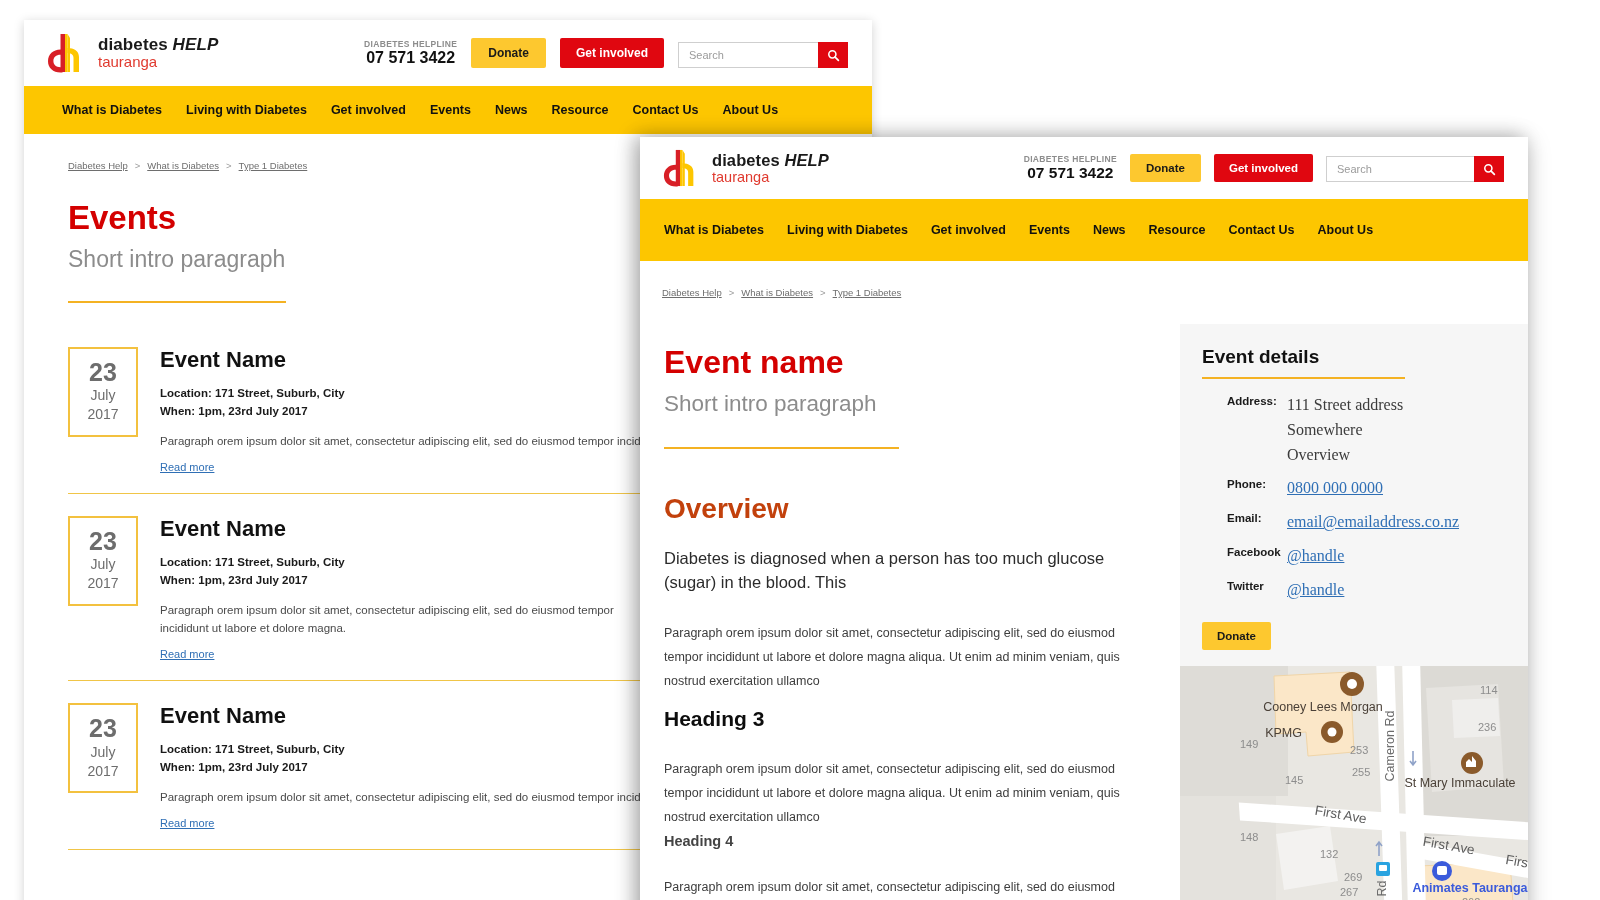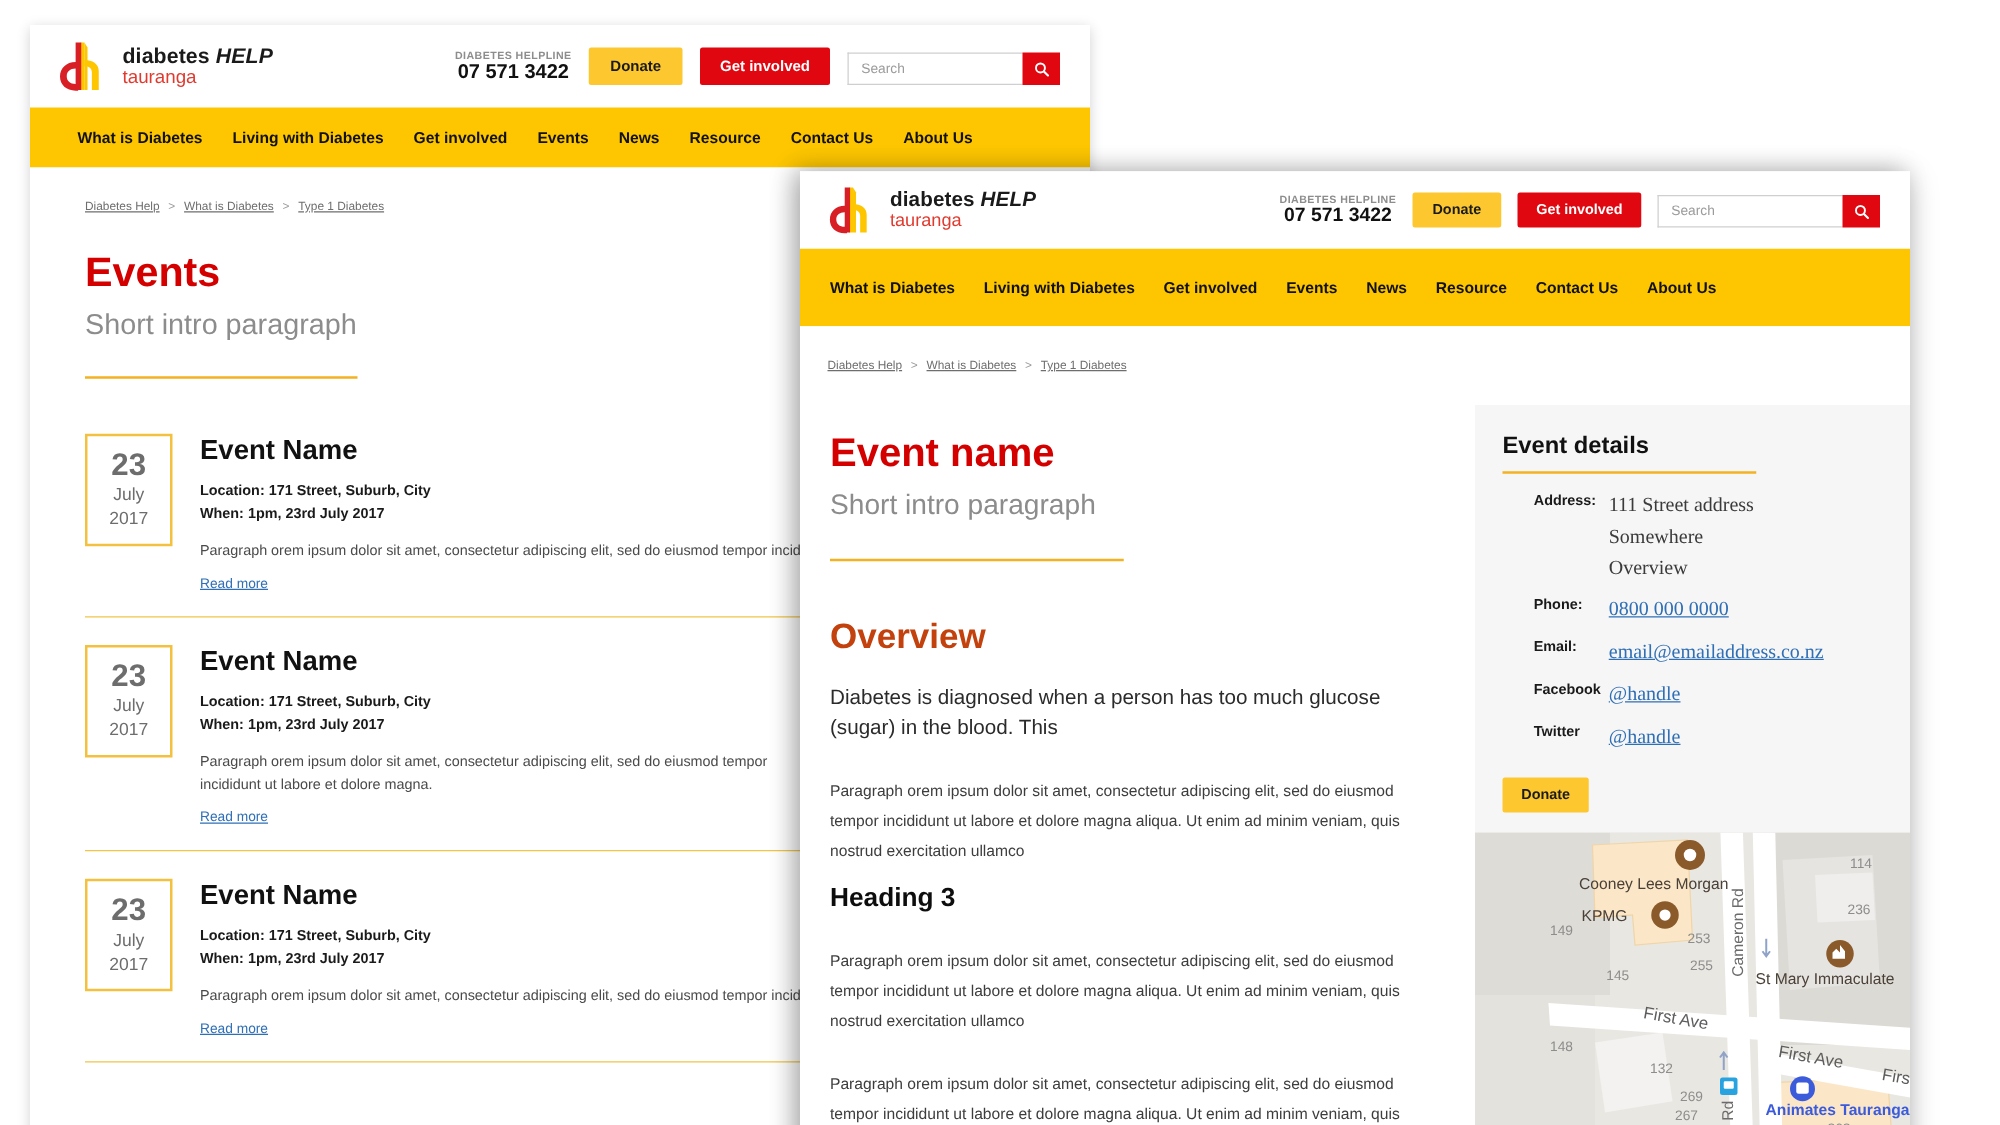--- a/index.html
+++ b/index.html
@@ -389,20 +389,21 @@
         <div class="col-main">
           <h1 class="page-title" style="margin-top:20px">Event name</h1>
           <p class="page-intro">Short intro paragraph</p>
           <hr class="rule-gold">
 
           <h2 class="h2-overview">Overview</h2>
           <p class="lead-para">Diabetes is diagnosed when a person has too much glucose (sugar) in the blood. This</p>
           <p class="body-para">Paragraph orem ipsum dolor sit amet, consectetur adipiscing elit, sed do eiusmod tempor incididunt ut labore et dolore magna aliqua. Ut enim ad minim veniam, quis nostrud exercitation ullamco</p>
           <h3 class="h3-head">Heading 3</h3>
           <p class="body-para">Paragraph orem ipsum dolor sit amet, consectetur adipiscing elit, sed do eiusmod tempor incididunt ut labore et dolore magna aliqua. Ut enim ad minim veniam, quis nostrud exercitation ullamco</p>
+          <h4 class="h4-head">Heading 4</h4>
           <p class="body-para">Paragraph orem ipsum dolor sit amet, consectetur adipiscing elit, sed do eiusmod tempor incididunt ut labore et dolore magna aliqua. Ut enim ad minim veniam, quis nostrud exercitation ullamco</p>
         </div>
 
         <aside class="col-aside">
           <div class="aside-inner">
             <h2 class="aside-title">Event details</h2>
             <hr class="aside-rule">
 
             <div class="detail-table">
               <div class="detail-row">

